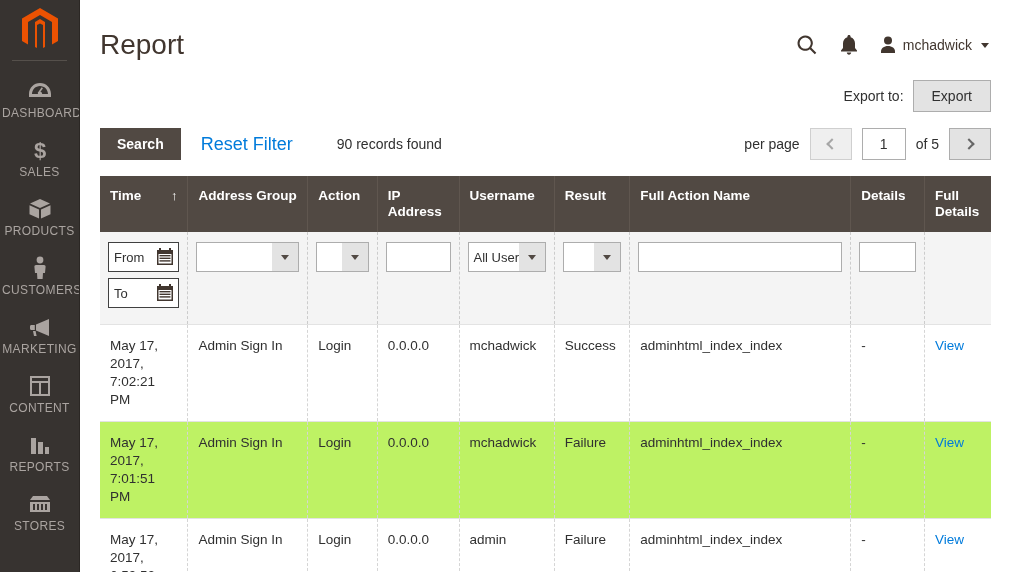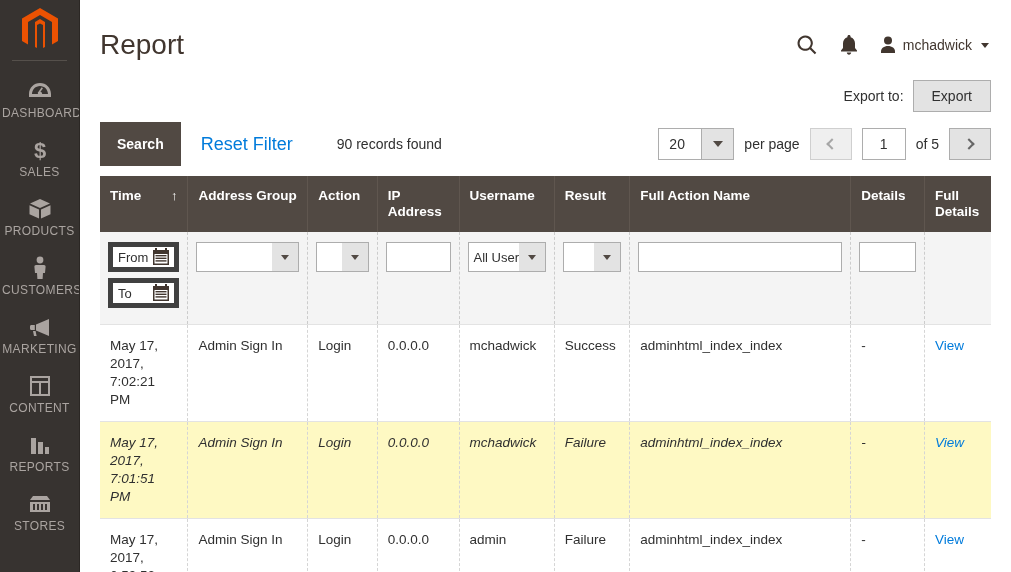--- a/index.html
+++ b/index.html
@@ -109,21 +109,21 @@
     font-family: "Liberation Sans", sans-serif;
   }
 
   
   #grid-toolbar {
     display: flex; align-items: center;
     padding: 0 20px 0 20px; margin-top: 14px; height: 36px;
   }
   #search-button {
     background: #514943; color: #ffffff; border: none;
-    height: 44px; padding: 0 17px; font-size: 14px; font-weight: bold;
+    height: 32px; padding: 0 17px; font-size: 14px; font-weight: bold;
     cursor: pointer; font-family: "Liberation Sans", sans-serif;
   }
   #reset-filter {
     color: #007bdb; font-size: 18px; margin-left: 20px; cursor: pointer;
     text-decoration: none;
   }
   #records-found { color: #303030; font-size: 14px; margin-left: 44px; }
   #pager { margin-left: auto; display: flex; align-items: center; gap: 10px; }
   .pager-select .sel-value { min-width: 42px; }
   #per-page-label { font-size: 14px; color: #303030; }
@@ -191,40 +191,40 @@
     display: flex; align-items: center; justify-content: center;
   }
   .tri-sm {
     width: 0; height: 0;
     border-left: 4px solid transparent;
     border-right: 4px solid transparent;
     border-top: 5px solid #514943;
   }
   .date-field {
     display: flex; align-items: center; height: 30px;
-    border: 5px solid #404040; background: #fff; margin-bottom: 6px;
+    border: 1px solid #404040; background: #fff; margin-bottom: 6px;
     overflow: hidden;
   }
   .date-field .dlabel {
     flex: 1; padding: 0 5px; font-size: 13px; color: #303030;
     white-space: nowrap; overflow: hidden;
   }
   .cal-icon { width: 20px; height: 20px; margin-right: 3px; }
 
   #grid tbody tr.data-row td {
     padding: 12px 10px;
     border-right: 1px dashed #d5d5d5;
     border-top: 1px solid #e3e3e3;
     vertical-align: top;
     color: #303030;
     line-height: 18px;
     height: 88px;
   }
   #grid tbody tr.data-row td:last-child { border-right: none; }
-  #grid tbody tr.data-row.alt td { background: #fef9c3; font-style: italic; }
+  #grid tbody tr.data-row.alt td { background: #bef264; }
   .view-link { color: #007bdb; cursor: pointer; text-decoration: none; }
 </style>
 </head>
 <body>
 
 <div id="app">
 
   <nav id="sidebar">
     <div id="logo-wrap">
       <svg class="magento-logo" viewBox="0 0 40 44">
@@ -344,26 +344,20 @@
       <span id="export-label">Export to:</span>
       <button id="export-button">Export</button>
     </div>
 
     <div id="grid-toolbar">
       <button id="search-button">Search</button>
       <a id="reset-filter">Reset Filter</a>
       <span id="records-found">90 records found</span>
 
       <div id="pager">
-        <div class="select-box pager-select">
-          <span class="sel-value">20</span>
-          <span class="sel-arrow">
-              <span class="tri-down"></span>
-            </span>
-        </div>
         <span id="per-page-label">per page</span>
         <div class="pager-btn disabled">
           <span class="chev left"></span>
         </div>
         <input id="page-input" type="text" value="1" style="">
         <span id="page-total">of 5</span>
         <div class="pager-btn">
           <span class="chev right"></span>
         </div>
       </div>

